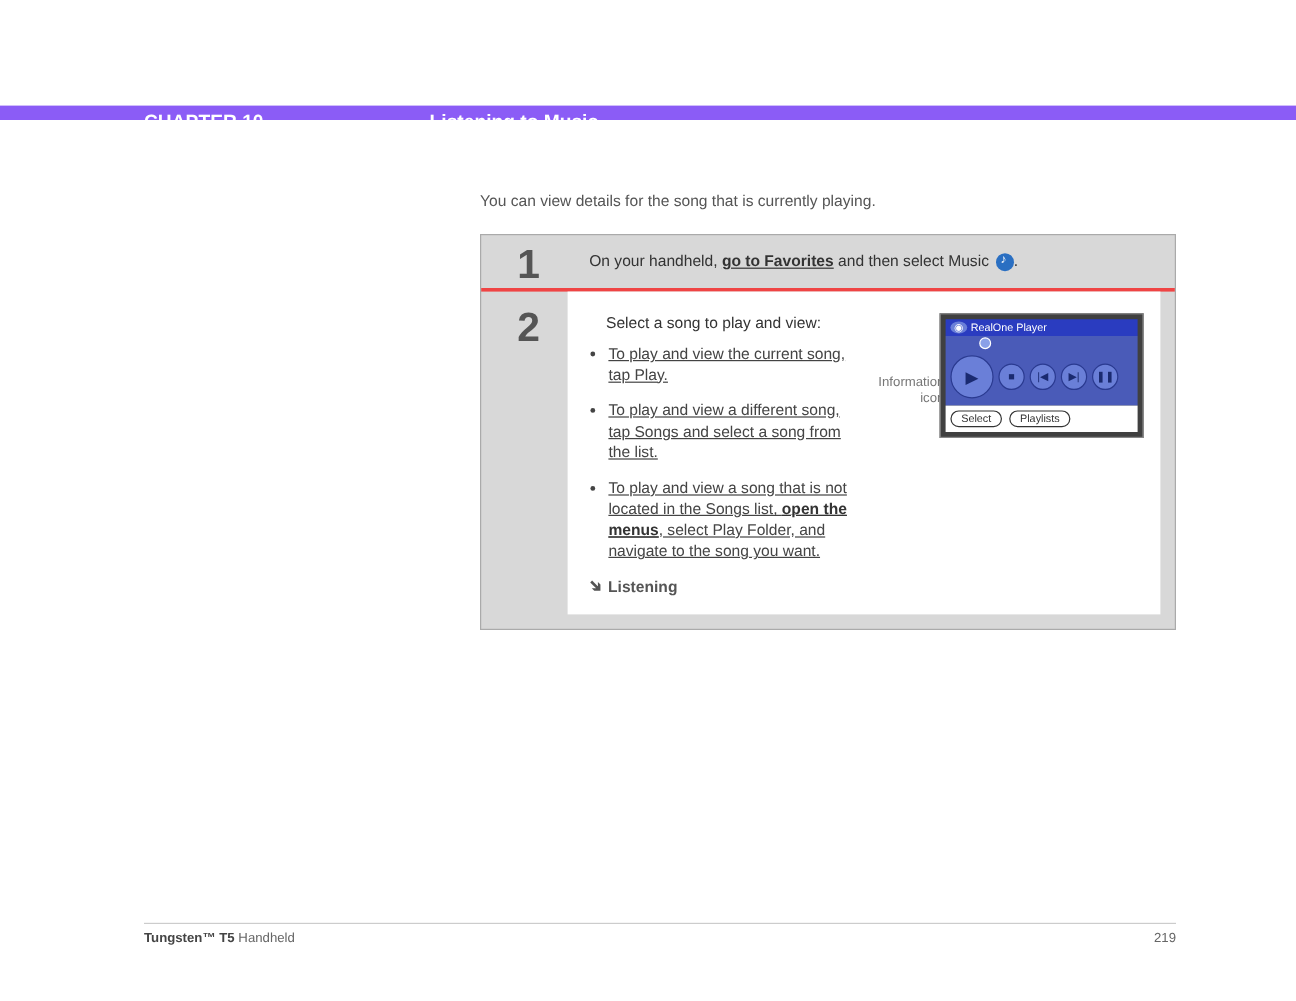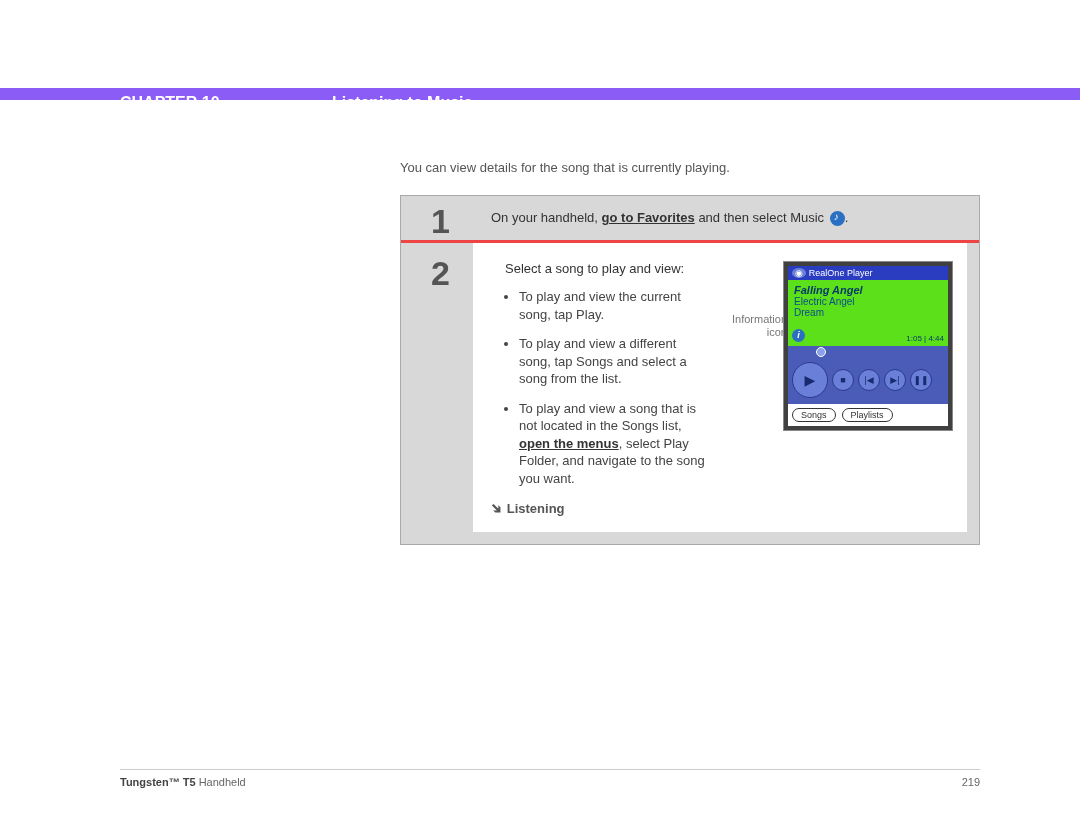--- a/index.html
+++ b/index.html
@@ -15,21 +15,21 @@
     background: #8b5cf6;
     color: #fff;
     font-size: 16px;
     font-weight: bold;
     padding: 6px 0;
     position: absolute;
     top: 88px;
     left: 0; right: 0;
   }
   .header-chapter { position: absolute; left: 120px; }
-  .header-title { position: absolute; left: 332px; }
+  .header-title { position: absolute; left: 358px; }
   .content {
     position: absolute;
     left: 400px;
     top: 160px;
     width: 580px;
   }
   h1 {
     font-weight: 300;
     font-size: 30px;
     color: #555;
@@ -59,21 +59,21 @@
   .step-num {
     position: absolute;
     font-size: 34px;
     font-weight: bold;
     color: #555;
   }
   .step-num.n1 { left: 30px; top: 6px; }
   .step-num.n2 { left: 30px; top: 58px; }
   .step2-left { width: 230px; }
   .step2-title { font-size: 13px; margin-bottom: 10px; margin-left: 14px; }
-  .step2-left ul { margin: 12px; padding-left: 16px; font-size: 13px; color: #444; }
+  .step2-left ul { margin: 0; padding-left: 16px; font-size: 13px; color: #444; text-decoration: underline; }
   .step2-left li { margin-bottom: 12px; line-height: 1.35; }
   .continued { font-weight: bold; font-size: 13px; color: #555; margin-top: 8px; }
   .continued .arrow { display: inline-block; transform: rotate(45deg); margin-right: 4px; font-size: 14px;}
   .device {
     position: absolute;
     right: 14px;
     top: 18px;
     width: 160px;
     border: 1px solid #888;
     background: #404040;
@@ -203,39 +203,32 @@
           <span class="arrow">➔</span><span>Listening</span>
         </div>
       </div>
 
       <div class="info-label">Information icon</div>
 
       <div class="device">
         <div class="device-top">
           <span style="background:#6a7fd8;border-radius:50%;padding:0 3px;margin-right:3px;">◉</span><span>RealOne Player</span>
         </div>
-        <div class="device-screen">
-          <div class="song-title">Falling Angel</div>
-          <div class="song-artist">Electric Angel</div>
-          <div class="song-album">Dream</div>
-          <div class="info-icon">i</div>
-          <div class="time">1:05 | 4:44</div>
-        </div>
         <div class="progress">
             <div class="dot"></div>
           </div>
         <div class="controls">
           <div class="ctrl big">▶</div>
           <div class="ctrl sm">■</div>
           <div class="ctrl sm">|◀</div>
           <div class="ctrl sm">▶|</div>
           <div class="ctrl sm">❚❚</div>
         </div>
         <div class="device-bottom">
-          <div class="pill">Songs</div>
+          <div class="pill">Select</div>
           <div class="pill">Playlists</div>
         </div>
       </div>
     </div>
   </div>
 </div>
 
 <div class="footer">
   <span><b>Tungsten™ T5</b><span> Handheld</span></span>
   <span>219</span>

